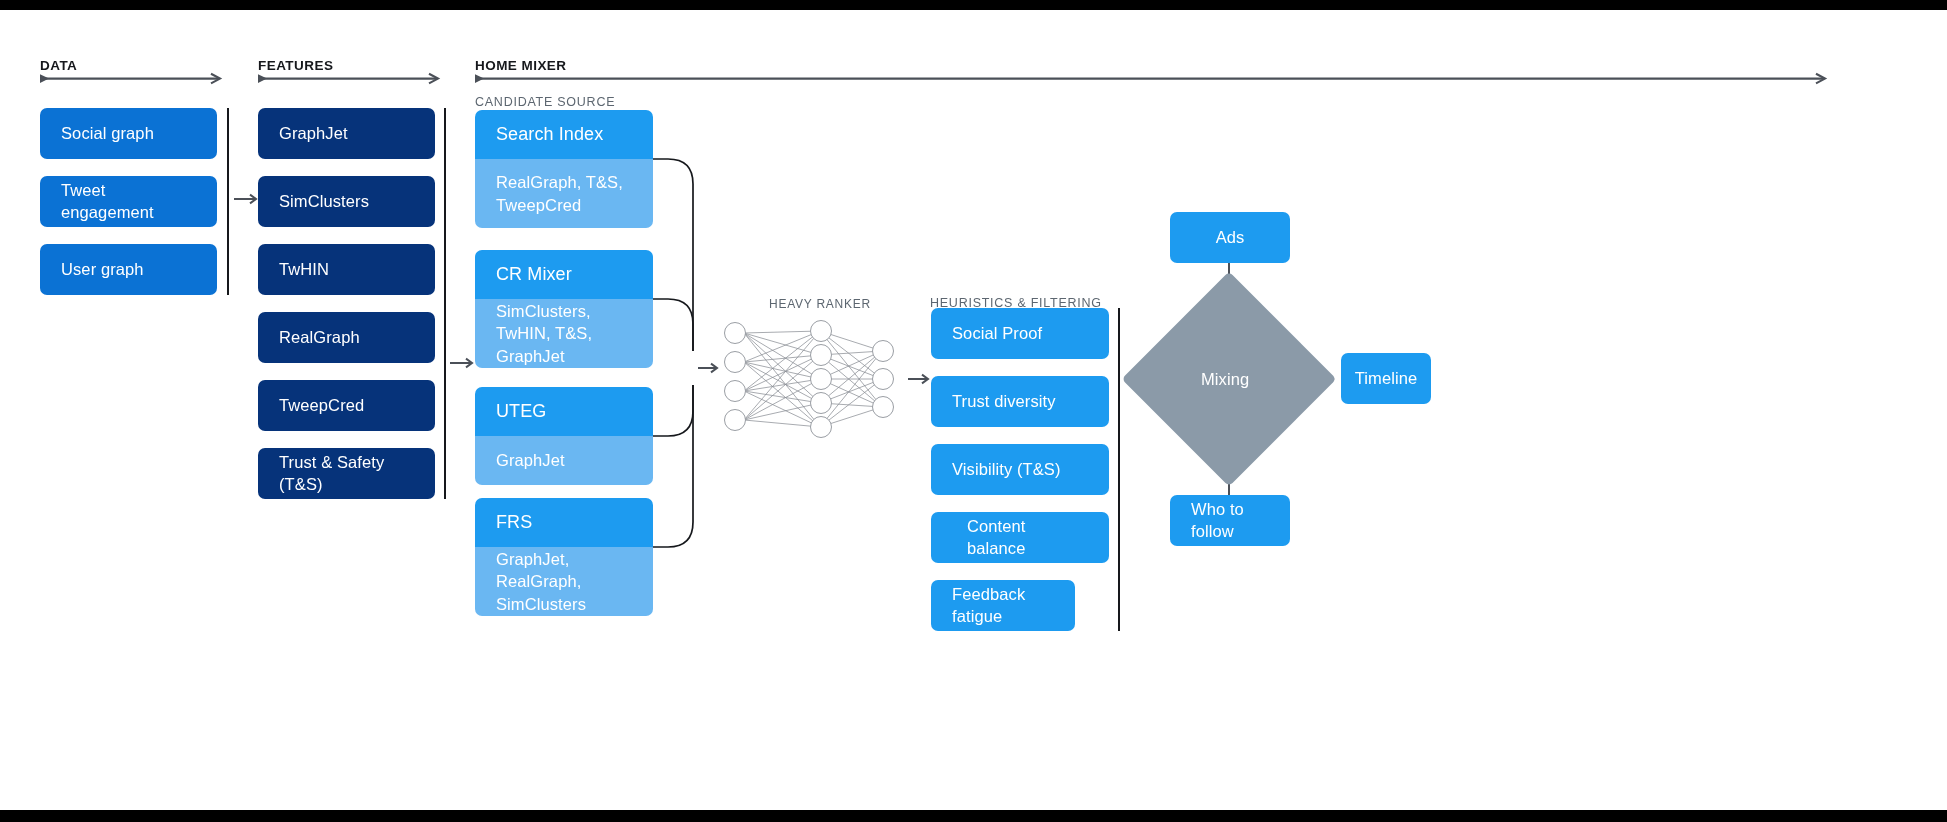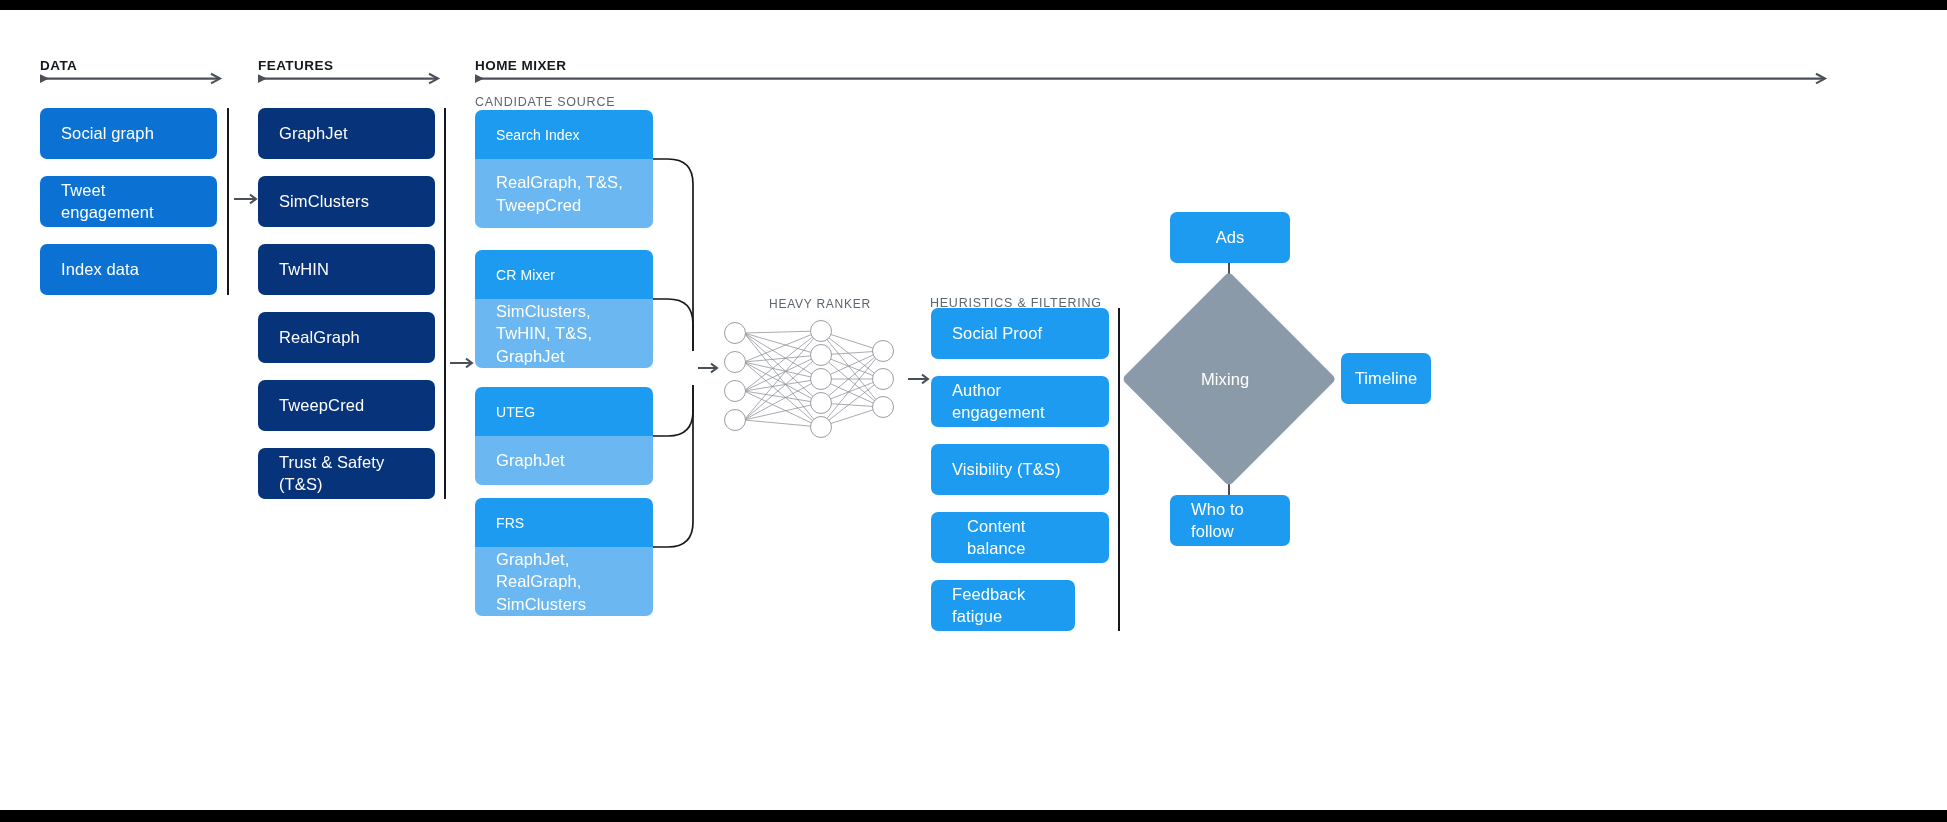--- a/index.html
+++ b/index.html
@@ -79,21 +79,21 @@
     flex-direction: column;
     box-sizing: border-box;
   }
   .cs-head {
     background: #1d9bf0;
     color: #ffffff;
     display: flex;
     align-items: center;
     padding: 0 21px;
     box-sizing: border-box;
-    font-size: 14px;
+    font-size: 18px;
     letter-spacing: 0.1px;
   }
   .cs-body {
     background: #6ab7f2;
     color: #ffffff;
     display: flex;
     align-items: center;
     padding: 0 21px;
     box-sizing: border-box;
     font-size: 16.5px;
@@ -187,21 +187,21 @@
     <div class="sub-header" style="left:930px; top:286px;">HEURISTICS &amp; FILTERING</div>
     <div id="heavy-ranker-label" style="left:769px; top:287px;">HEAVY RANKER</div>
 
     <div class="node blue" style="left:40px; top:98px; width:177px; height:51px;">
       <span>Social graph</span>
     </div>
     <div class="node blue" style="left:40px; top:166px; width:177px; height:51px;">
       <span>Tweet engagement</span>
     </div>
     <div class="node blue" style="left:40px; top:234px; width:177px; height:51px;">
-      <span>Index data</span>
+      <span>User graph</span>
     </div>
 
     <div class="divider" style="left:227px; top:98px; height:187px;"></div>
 
     <div class="mini-arrow" style="left:234px; top:183px;">
       <svg width="26" height="12" viewBox="0 0 26 12">
         <line x1="0" y1="6" x2="21" y2="6" stroke="#4b5058" stroke-width="2"></line>
         <polyline points="16,1.6 22,6 16,10.4" fill="none" stroke="#4b5058" stroke-width="2"></polyline>
       </svg>
     </div>
@@ -355,21 +355,21 @@
       <g>
         <line x1="1308" y1="369" x2="1332" y2="369" stroke="#4b5058" stroke-width="2"></line>
         <polyline points="1327,364.6 1333,369 1327,373.4" fill="none" stroke="#4b5058" stroke-width="2"></polyline>
       </g>
     </svg>
 
     <div class="node bright" style="left:931px; top:298px; width:178px; height:51px;">
       <span>Social Proof</span>
     </div>
     <div class="node bright" style="left:931px; top:366px; width:178px; height:51px;">
-      <span>Author engagement</span>
+      <span>Trust diversity</span>
     </div>
     <div class="node bright" style="left:931px; top:434px; width:178px; height:51px;">
       <span>Visibility (T&amp;S)</span>
     </div>
     <div class="node bright" style="left:931px; top:502px; width:178px; height:51px;padding-left:36px;">
       <span>Content balance</span>
     </div>
     <div class="node bright" style="left:931px; top:570px; width:144px; height:51px;">
       <span>Feedback fatigue</span>
     </div>

